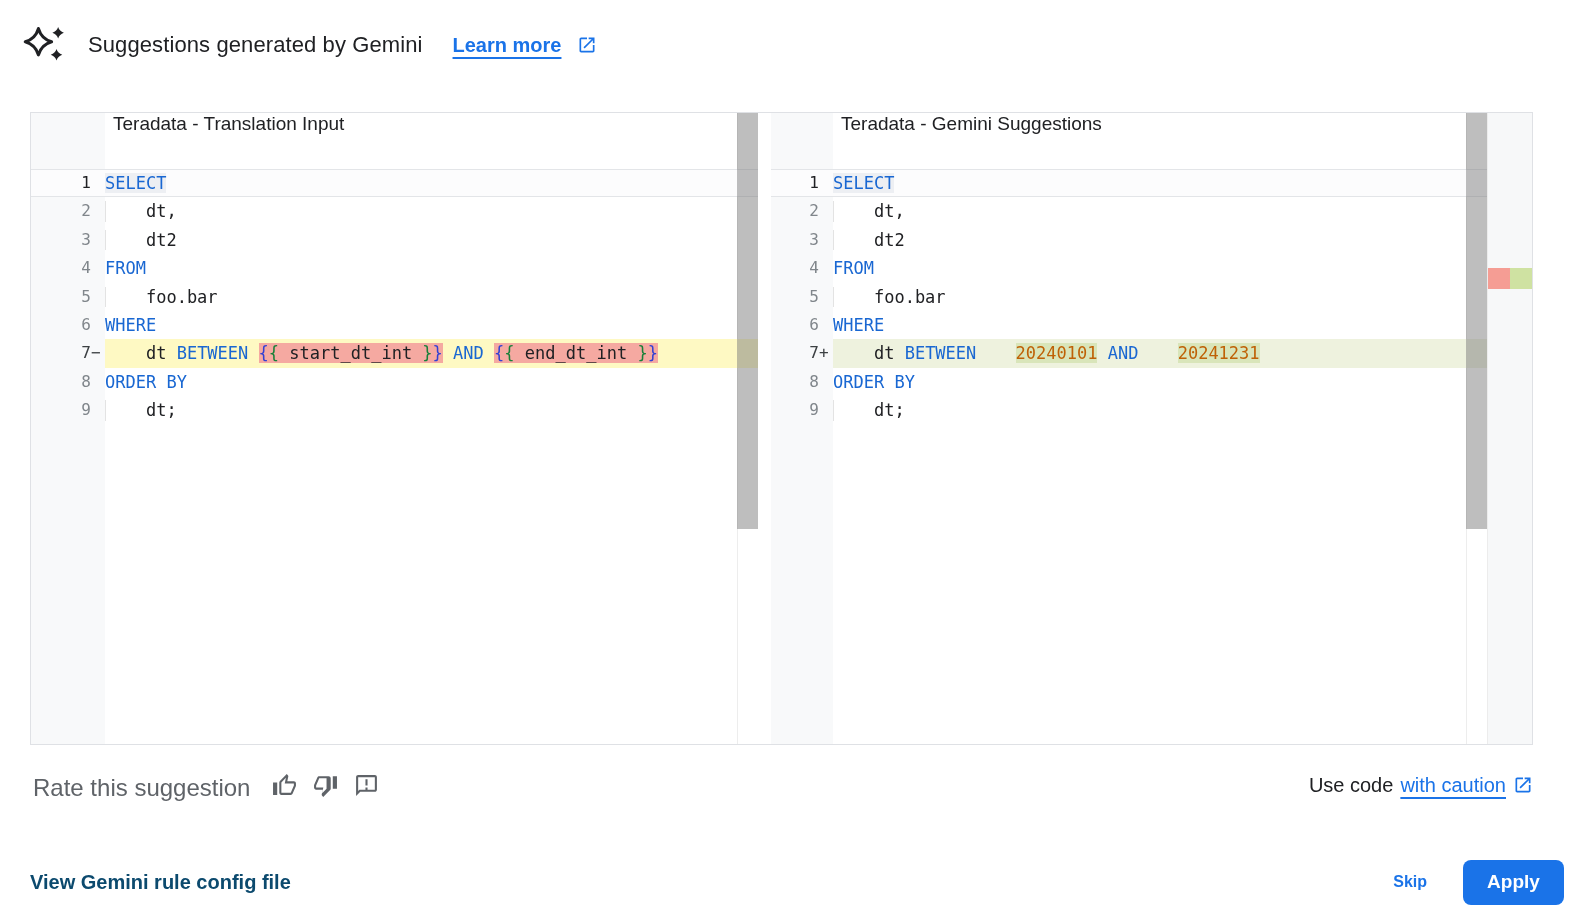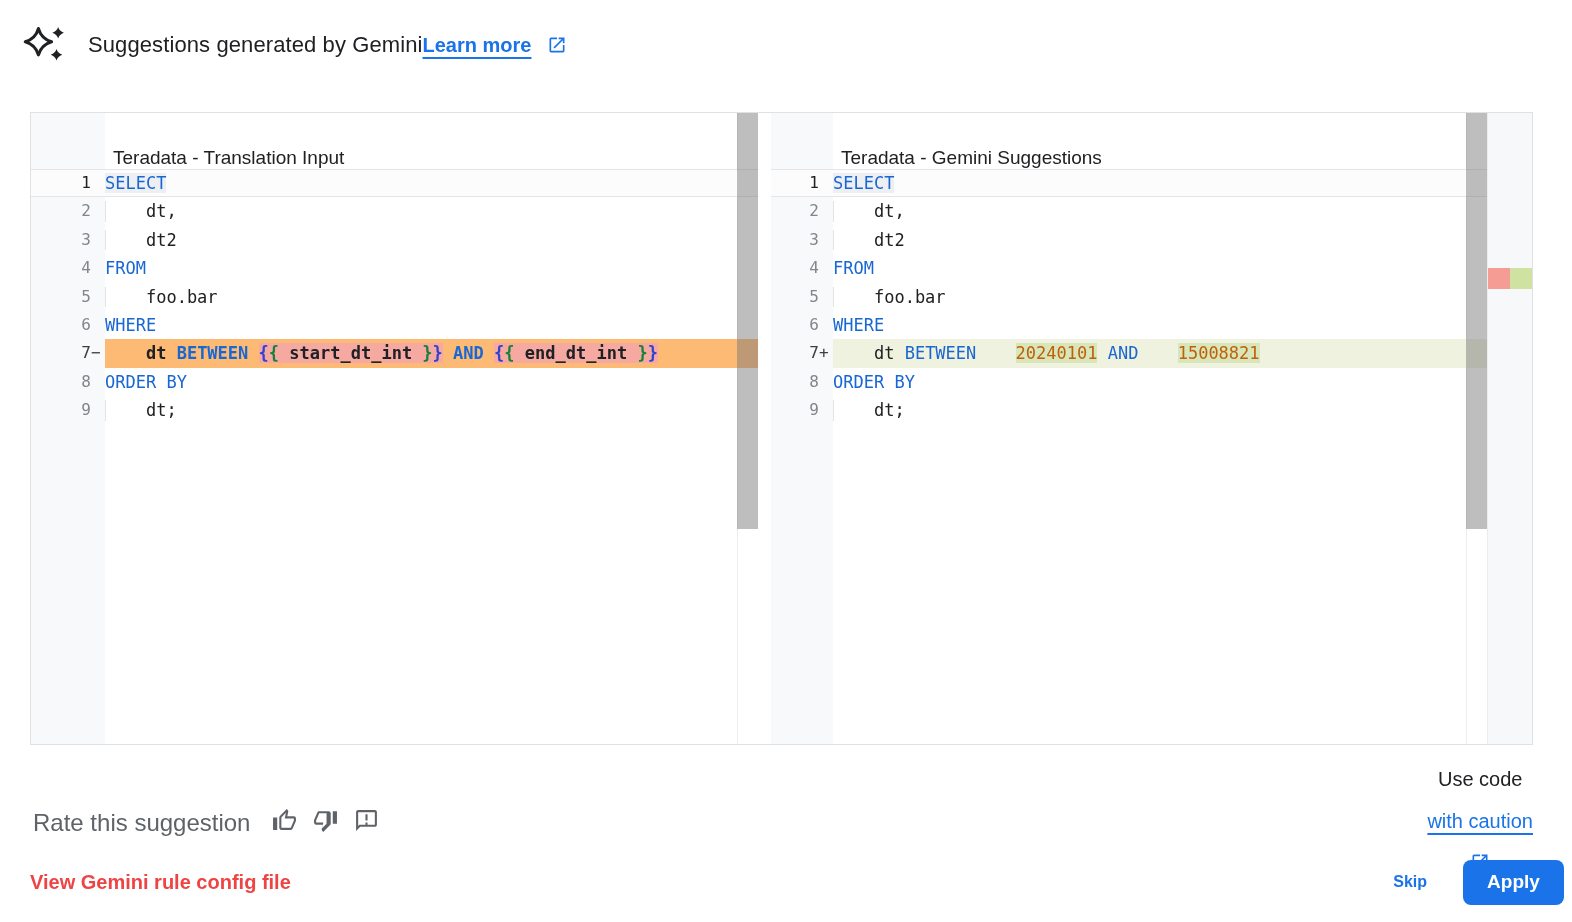--- a/index.html
+++ b/index.html
@@ -4,63 +4,63 @@
 <style>
   * { box-sizing: border-box; margin: 0; padding: 0; }
   html,body { background:#fff; }
   body { font-family:"Liberation Sans", sans-serif; color:#202124; }
   .canvas { position:relative; width:1572px; height:922px; background:#fff; overflow:hidden; }
 
   
   .top-header { position:absolute; top:24px; left:22px; display:flex; align-items:center; }
   .spark { width:46px; height:42px; flex:0 0 auto; }
   .top-title { margin-left:20px; font-size:22px; color:#202124; letter-spacing:.1px; }
-  .learn-more { display:flex; align-items:center; gap:16px;
+  .learn-more { margin-left:30px; display:flex; align-items:center; gap:16px;
     color:#1a73e8; font-size:20px; font-weight:bold; text-decoration:underline;
     text-underline-offset:5px; cursor:pointer; }
   .ext-icon { width:20px; height:20px; }
 
   
   .diff-wrap { position:absolute; top:112px; left:30px; width:1503px; height:633px;
     border:1px solid #dfe1e5; display:flex; background:#fff; }
   .editor { position:relative; height:100%; overflow:hidden; }
   .editor.left  { width:727px; }
   .gap { width:13px; background:#fff; }
   .editor.right { flex:1; }
 
   .gutter-strip { position:absolute; top:0; bottom:0; left:0; background:#f8f9fa; z-index:0; }
   .editor.left  .gutter-strip { width:74px; }
   .editor.right .gutter-strip { width:62px; }
 
   .track-line { position:absolute; top:0; bottom:0; width:21px; border-left:1px solid #ededed; z-index:0; }
   .editor.left  .track-line { right:0; }
   .editor.right .track-line { right:45px; }
 
-  .ed-header { position:relative; z-index:1; height:56px; display:flex; align-items:flex-end; }
+  .ed-header { position:relative; z-index:1; height:56px; display:flex; align-items:flex-start; }
   .ed-title { font-size:19px; color:#202124; }
   .editor.left  .ed-title { padding-left:82px; }
   .editor.right .ed-title { padding-left:70px; }
 
   .lines { position:relative; z-index:1; }
   .editor.right .lines { margin-right:45px; }
 
   .row { display:grid; height:28.4px; line-height:28.4px;
     font-family:"DejaVu Sans Mono", monospace; font-size:17px; }
   .editor.left  .row { grid-template-columns:60px 14px 1fr; }
   .editor.right .row { grid-template-columns:48px 14px 1fr; }
   .ln { text-align:right; color:#80868b; font-size:16px; }
   .sign { color:#3c4043; font-size:16px; text-align:left; }
   .code { position:relative; white-space:pre; color:#202124; }
   .row.indent .code::before { content:""; position:absolute; left:0; top:4px; bottom:4px;
     width:1px; background:#e3e3e3; }
 
   .row.active { background:#fcfcfd; border-top:1px solid #e3e5e8; border-bottom:1px solid #e3e5e8;
     height:28.4px; line-height:26.4px; }
   .row.active .ln { color:#202124; }
-  .row.del .code { background:#fdba74;font-weight:bold; }
+  .row.del .code { background:#fef9c3; }
   .row.add .code { background:#eef2de; }
   .row.del .ln, .row.del .sign, .row.add .ln, .row.add .sign { color:#3c4043; }
 
   .tok-kw  { color:#1967d2; }
   .tok-pl  { color:#202124; }
   .tok-br1 { color:#3240d3; }
   .tok-br2 { color:#188038; }
   .tok-num { color:#bf6106; }
   .row.del .wbg { background:#f5a9a1; }
   .row.add .wbg { background:#d9e5ba;margin-left:29px; }
@@ -77,27 +77,27 @@
   .ruler-marker .m-del { flex:1; background:#f59d94; }
   .ruler-marker .m-add { flex:1; background:#cfe2a2; }
 
   
   .feedback-row { position:absolute; top:768px; left:33px; right:39px;
     display:flex; align-items:center; }
   .rate-label { color:#5f6368; font-size:24px;margin-top:6px; }
   .rate-icons { display:flex; align-items:center; gap:16px; margin-left:22px; }
   .icon-btn { width:25px; height:25px; cursor:pointer; display:flex; }
   .icon-btn svg { width:25px; height:25px; fill:#5f6368; }
-  .caution { margin-left:auto; display:flex; align-items:center; gap:19px; font-size:20px;flex-direction:column; }
+  .caution { margin-left:auto; display:flex; align-items:center; gap:7px; font-size:20px; }
   .caution-link { color:#1a73e8; text-decoration:underline; text-underline-offset:5px; cursor:pointer; }
 
   
   .actions-row { position:absolute; top:858px; left:30px; right:8px; height:48px;
     display:flex; align-items:center; }
-  .config-link { color:#ef4444; font-size:20px; font-weight:bold; cursor:pointer; }
+  .config-link { color:#0c4a6e; font-size:20px; font-weight:bold; cursor:pointer; }
   .skip-btn { margin-left:auto; color:#1a73e8; font-size:16px; font-weight:bold;
     background:none; border:none; cursor:pointer; padding:10px 18px;
     font-family:"Liberation Sans", sans-serif; }
   .apply-btn { margin-left:18px; width:101px; height:45px; background:#1a73e8; color:#fff;
     border:none; border-radius:8px; font-size:19px; font-weight:bold; cursor:pointer;
     font-family:"Liberation Sans", sans-serif; }
 </style>
 </head>
 <body>
 
@@ -211,21 +211,21 @@
             <span class="code"><span class="tok-pl">    foo.bar</span></span>
           </div>
           <div class="row">
             <span class="ln">6</span>
             <span class="sign"></span>
             <span class="code"><span class="tok-kw">WHERE</span></span>
           </div>
           <div class="row add">
             <span class="ln">7</span>
             <span class="sign">+</span>
-            <span class="code"><span class="tok-pl">    dt </span><span class="tok-kw">BETWEEN</span><span class="tok-pl"> </span><span class="tok-num wbg">20240101</span><span class="tok-pl"> </span><span class="tok-kw">AND</span><span class="tok-pl"> </span><span class="tok-num wbg">15008821</span></span>
+            <span class="code"><span class="tok-pl">    dt </span><span class="tok-kw">BETWEEN</span><span class="tok-pl"> </span><span class="tok-num wbg">20240101</span><span class="tok-pl"> </span><span class="tok-kw">AND</span><span class="tok-pl"> </span><span class="tok-num wbg">20241231</span></span>
           </div>
           <div class="row">
             <span class="ln">8</span>
             <span class="sign"></span>
             <span class="code"><span class="tok-kw">ORDER BY</span></span>
           </div>
           <div class="row indent">
             <span class="ln">9</span>
             <span class="sign"></span>
             <span class="code"><span class="tok-pl">    dt;</span></span>

